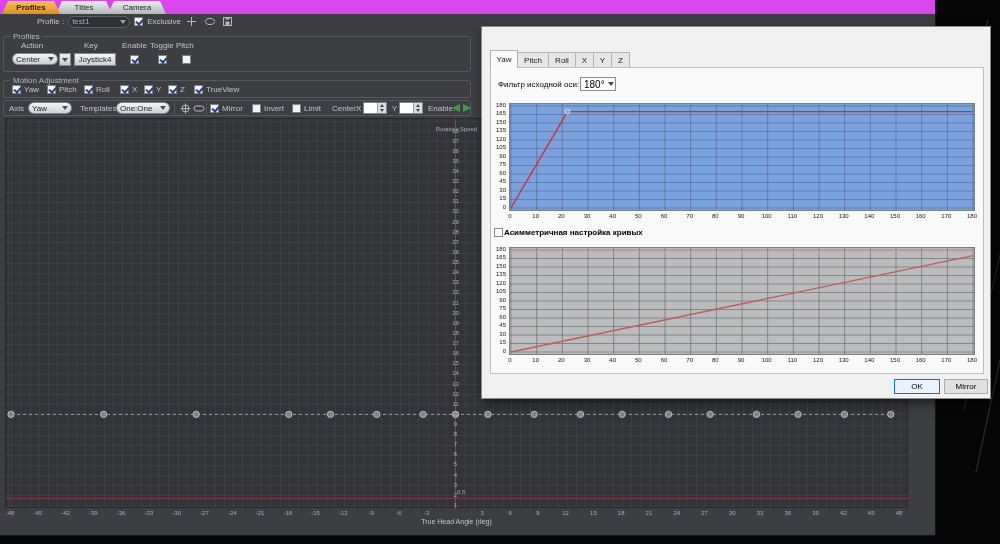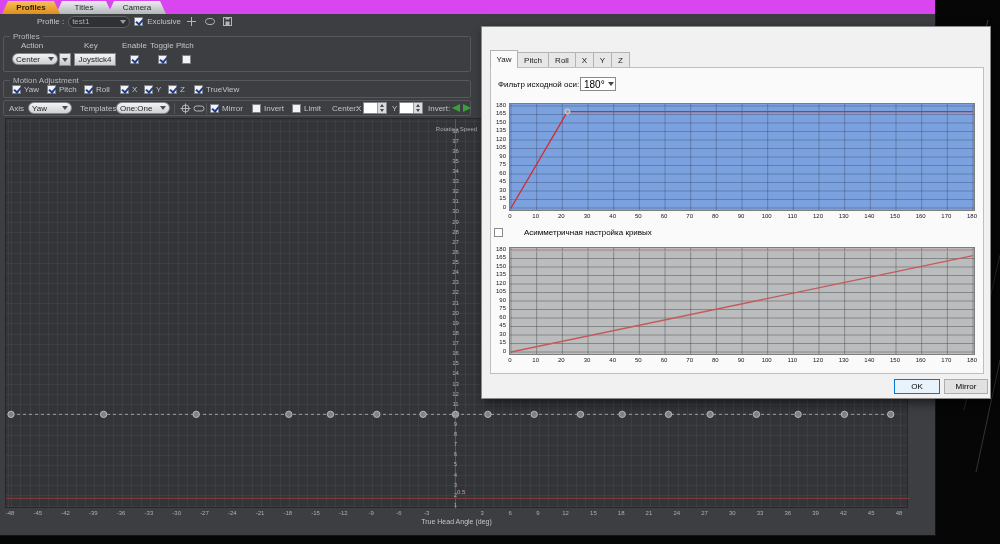--- a/index.html
+++ b/index.html
@@ -91,21 +91,21 @@
 
   .dlg-chart { position:absolute; border:1px solid #7e7e7e; }
   .dlg-chart.blue { background:#7ba1de; }
   .dlg-chart.gray { background:#bbbcbe; }
   .dlg-yl { position:absolute; width:17px; }
   .dlg-yl span { position:absolute; right:0; font-size:6px; color:#161616; }
   .dlg-xl { position:absolute; height:8px; }
   .dlg-xl span { position:absolute; top:0; width:18px; text-align:center; font-size:6px; color:#161616; }
 
   .win-cb { width:9px; height:9px; background:#fff; border:1px solid #8a8a8a; display:inline-block; flex:none; }
-  .dlg-cbrow { position:absolute; display:flex; align-items:center; gap:21px; }
+  .dlg-cbrow { position:absolute; display:flex; align-items:center; gap:1px;font-weight:bold; }
 
   .win-btn { position:absolute; height:15px; background:#e1e1e1; border:1px solid #adadad; font-size:8px; color:#000;
              font-family:"Liberation Sans",sans-serif; }
   .win-btn.default { border:1px solid #0078d7; background:#e9f3fc; }
 </style>
 </head>
 <body>
 
 <div class="screen">
 
@@ -224,21 +224,21 @@
       <span class="lbl" style="position:absolute;left:352px;top:3px">X</span>
       <span class="spin" style="position:absolute;left:359px;top:1px">
           <span class="sp-up"></span>
           <span class="sp-dn"></span>
         </span>
       <span class="lbl" style="position:absolute;left:388px;top:3px">Y</span>
       <span class="spin" style="position:absolute;left:395px;top:1px">
           <span class="sp-up"></span>
           <span class="sp-dn"></span>
         </span>
-      <span class="lbl" style="position:absolute;left:424px;top:3px">Invert:</span>
+      <span class="lbl" style="position:absolute;left:424px;top:3px">Enable:</span>
       <span class="garrow-l" style="position:absolute;left:448px;top:3px"></span>
       <span class="garrow-r" style="position:absolute;left:459px;top:3px"></span>
     </div>
 
     <div class="graph">
       <div class="graph-title">Rotation Speed</div>
       <svg id="main-svg" width="903" height="390">
           <line x1="449.5" y1="0" x2="449.5" y2="390" stroke="#a03c3c"></line>
           <line x1="0" y1="379.35599999999994" x2="903" y2="379.35599999999994" stroke="#8a3a3a"></line>
           <line x1="5.019999999999982" y1="295.35999999999996" x2="884.72" y2="295.35999999999996" stroke="#9aa0a5" stroke-dasharray="3 3"></line>

